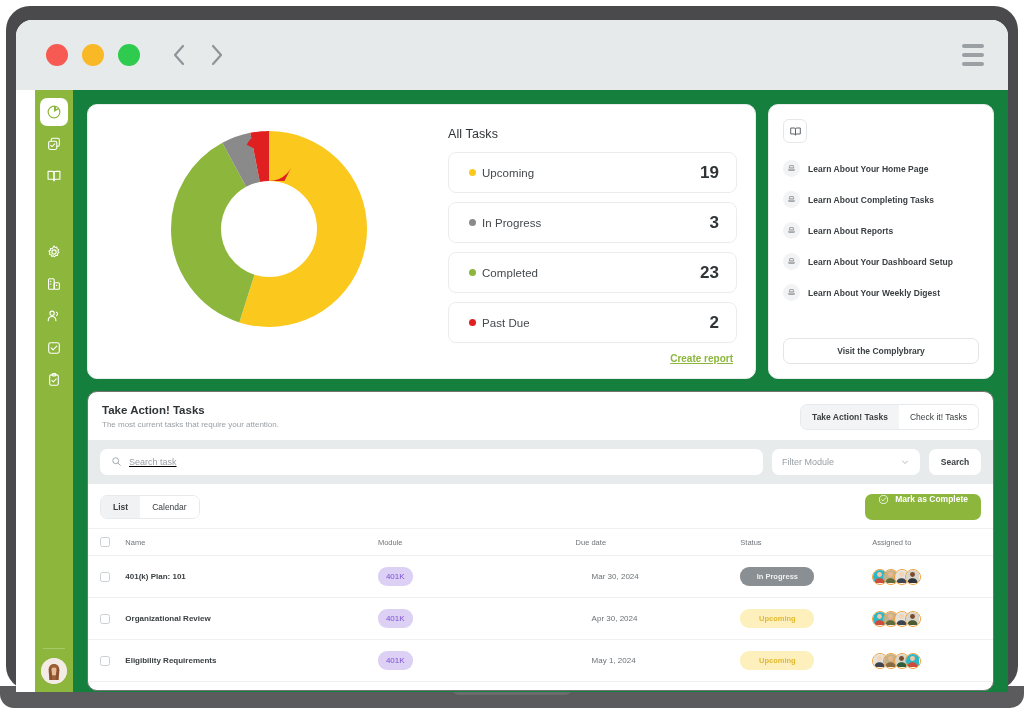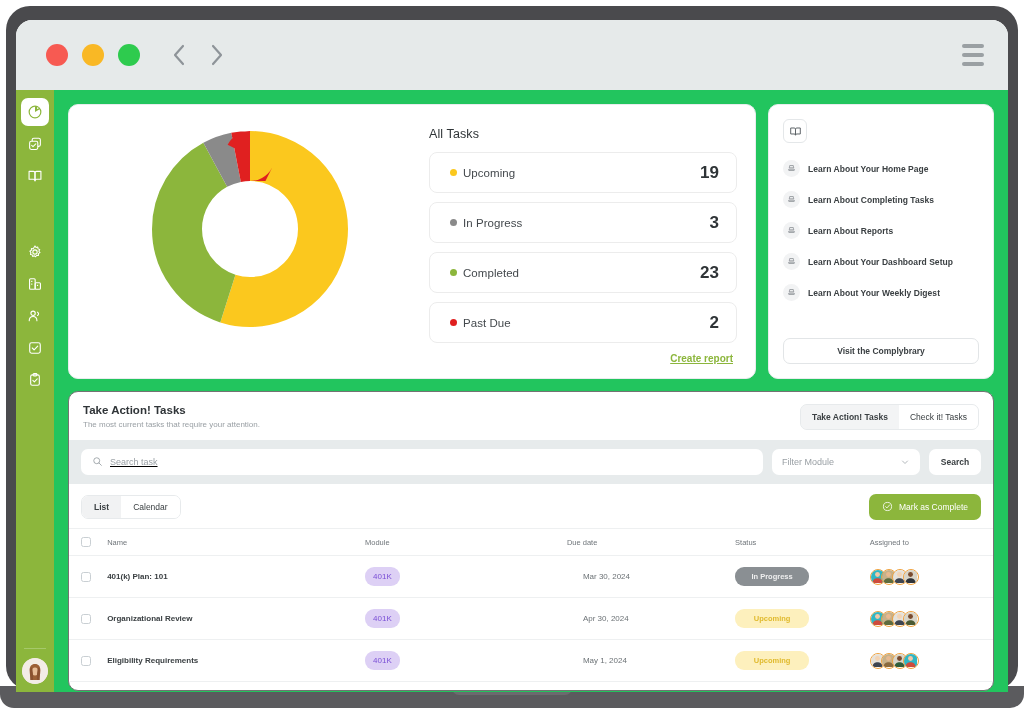--- a/index.html
+++ b/index.html
@@ -68,21 +68,22 @@
   .hamburger span {
     display: block; width: 22px; height: 4px;
     background: #9aa0a3; border-radius: 2px;
   }
 
   
   .app {
     position: relative;
     height: 602px;
     display: flex;
-    background: #22c55e;
+    background: #15803d;
+    margin-left: 19px;
   }
 
   
   .sidebar {
     width: 38px;
     background: #8cb63c;
     display: flex; flex-direction: column; align-items: center;
     padding-top: 8px;
     flex: 0 0 38px;
     position: relative;
@@ -263,22 +264,22 @@
     border: 1px solid #e7eaec; border-radius: 7px; overflow: hidden;
   }
   .viewseg-btn {
     padding: 6px 12px; font-size: 8.5px; color: #3b4043; background: #ffffff;
   }
   .viewseg-btn.active2 { background: #f1f2f3; font-weight: bold; }
   .complete-btn {
     margin-left: auto;
     height: 26px; padding: 0 13px;
     background: #8cb63c; border-radius: 7px;
-    display: flex; align-items: center; gap: 6px;
-    font-size: 8.5px; font-weight: normal; color: #ffffff;
+    display: flex; align-items: flex-start; gap: 6px;
+    font-size: 8.5px; font-weight: bold; color: #ffffff;
   }
 
   .breadcrumb-wrap { padding: 2px 12px 6px 12px; }
   .bc-marker { width: 11px; height: 3px; background: #f7e36a; border-radius: 2px; margin-bottom: 3px; margin-left: 1px; }
   .breadcrumb { font-size: 8.5px; color: #8a9095; }
 
   table.tbl { width: 100%; border-collapse: collapse; }
   table.tbl th {
     text-align: left;
     font-size: 7.5px; font-weight: normal; color: #70767b;

